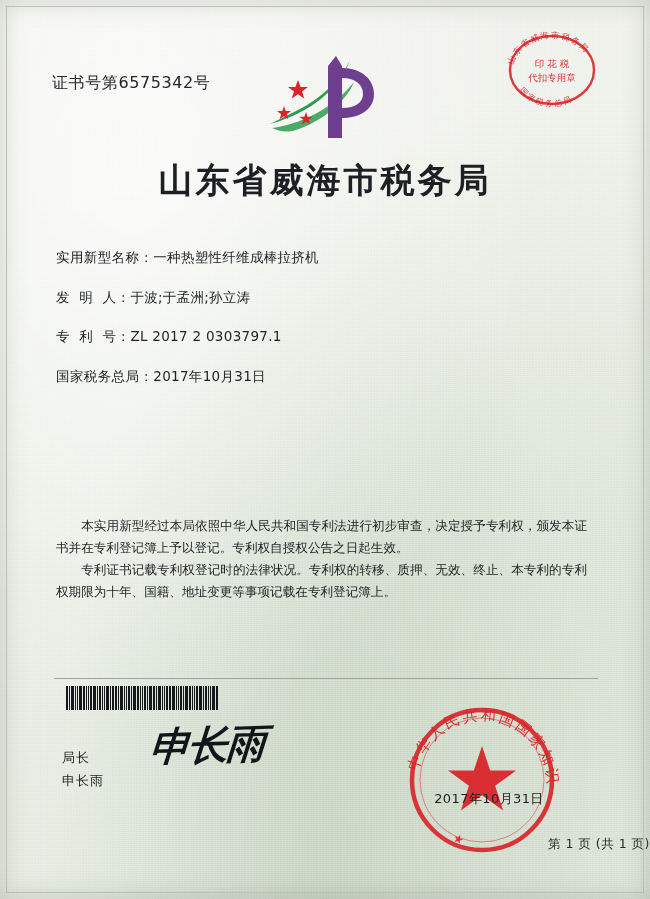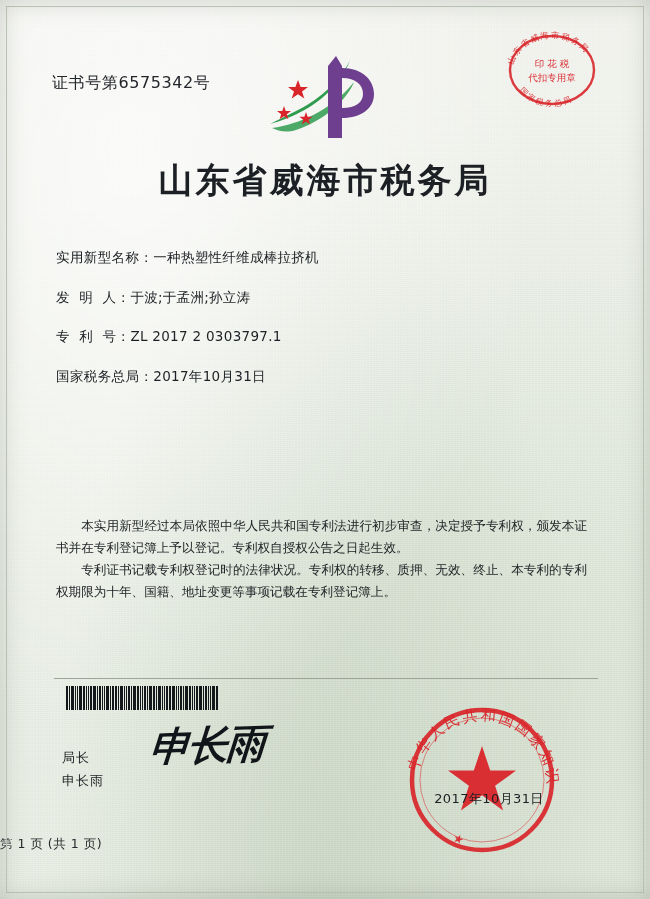--- a/index.html
+++ b/index.html
@@ -217,21 +217,21 @@
     font-size: 13px;
     color: #1d2024;
     letter-spacing: 0.4px;
   }
 
   .page-no {
     position: absolute;
     left: 0;
     right: 0;
     bottom: 46px;
-    text-align: left;
+    text-align: right;
     font-size: 12.5px;
     color: #26292d;
     letter-spacing: 0.5px;
   }
 </style>
 </head>
 <body>
 
 <div id="certificate">
 

